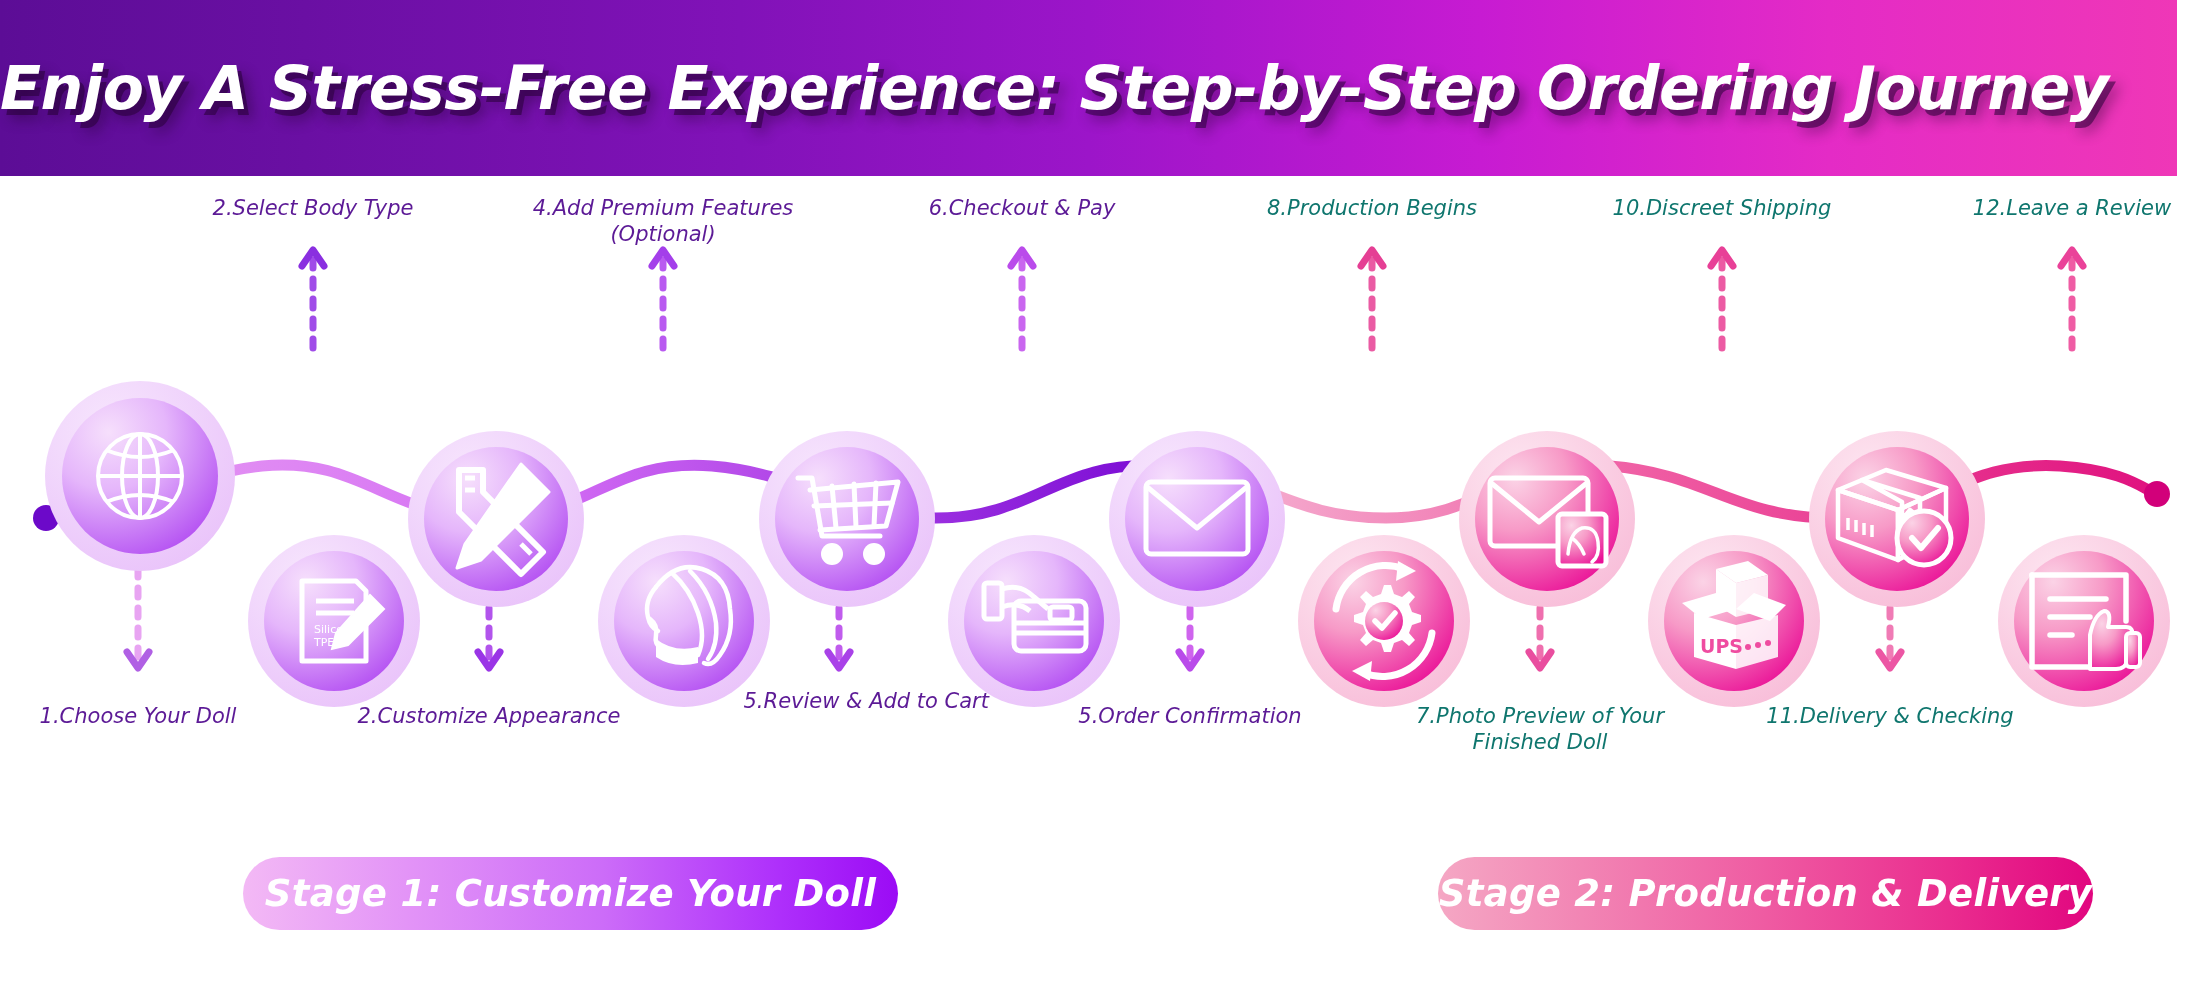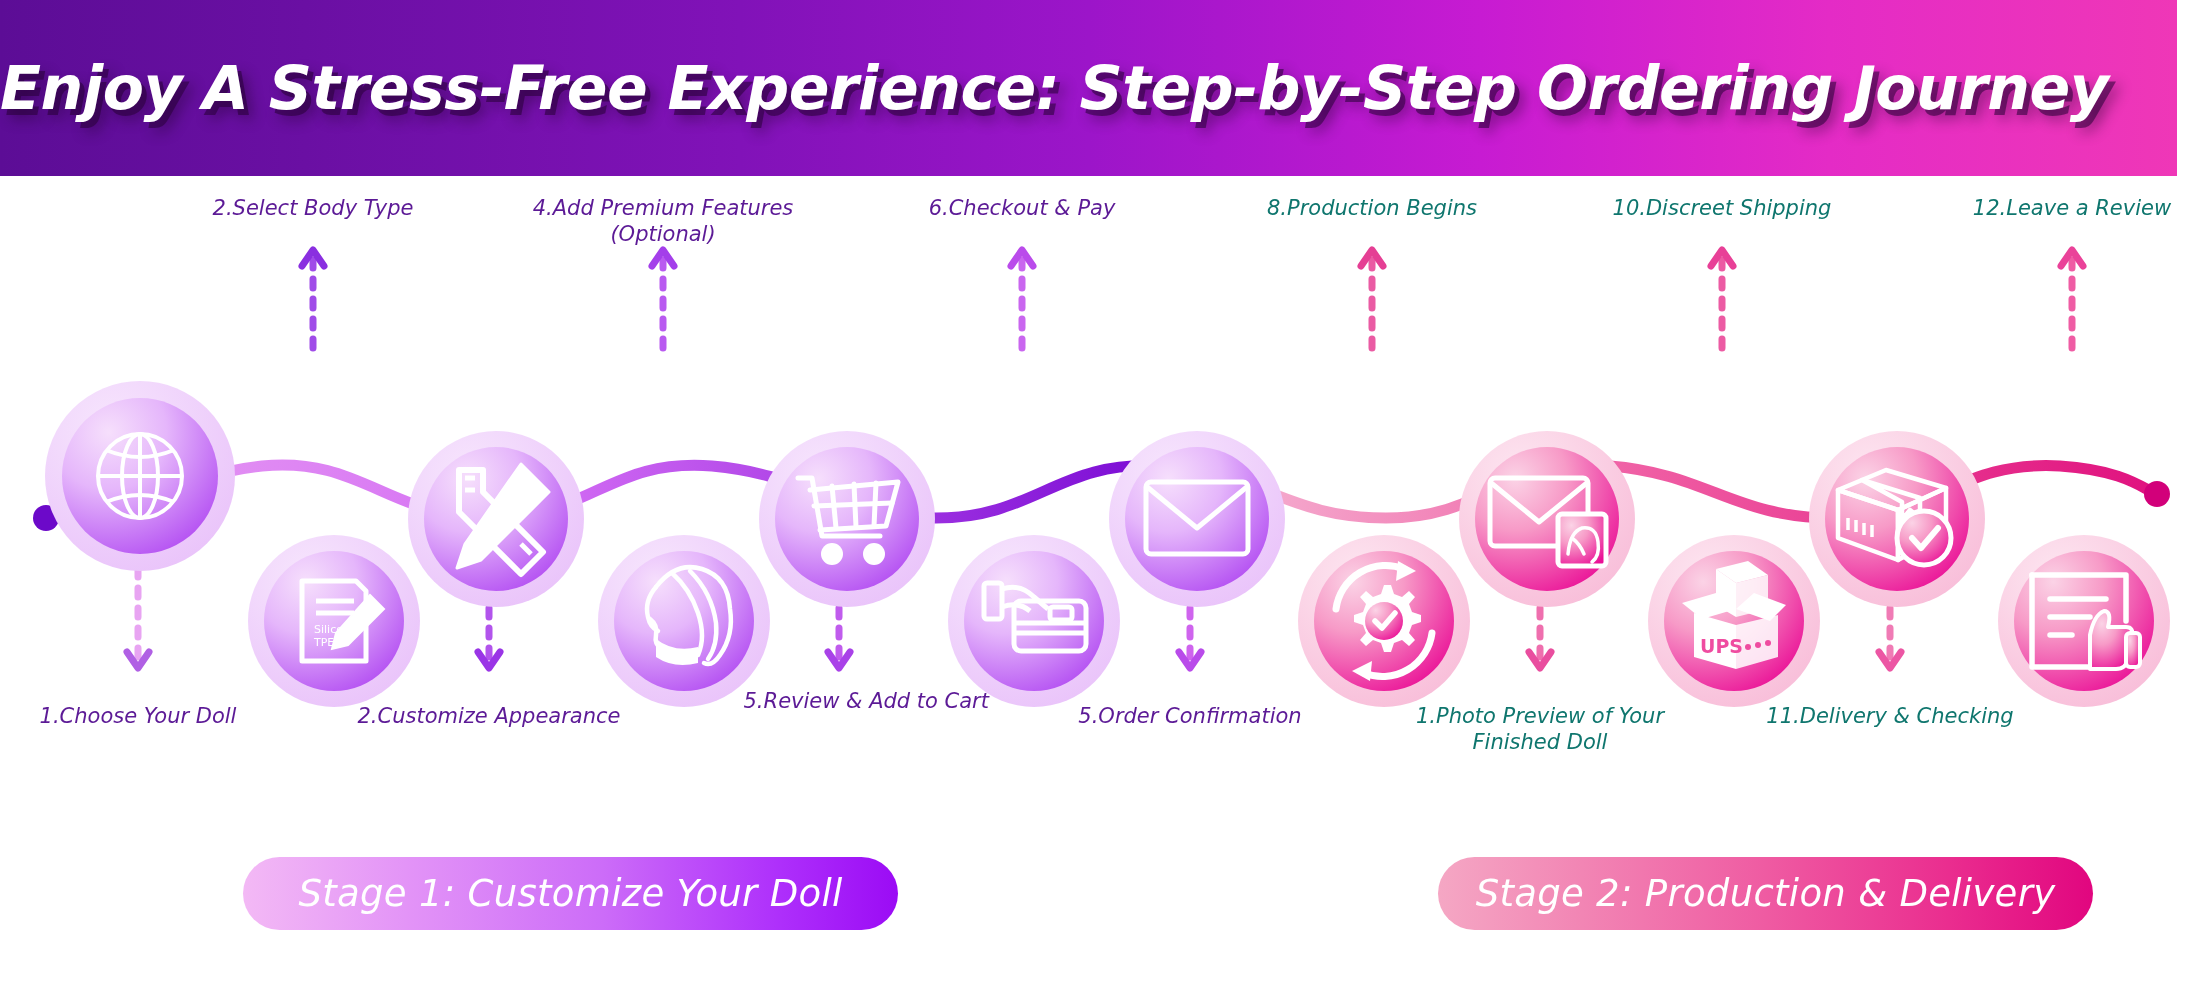--- a/index.html
+++ b/index.html
@@ -37,21 +37,21 @@
     line-height:1.22; white-space:pre-line;
   }
   .lbl.purple { color:#5c1a96; }
   .lbl.pink   { color:#0f766e; }
 
   
   .badge {
     position:absolute; border-radius:44px;
     display:flex; align-items:center; justify-content:center;
     font-family:"DejaVu Sans", sans-serif;
-    font-size:37px; font-weight:normal; font-style:italic;
+    font-size:37px; font-weight:bold; font-style:italic;
     color:#ffffff; white-space:nowrap; letter-spacing:0.3px;
   }
   .badge.s1 { background:linear-gradient(90deg,#f3b9f5 0%, #e394f7 25%, #cc6cf8 55%, #ae2ffb 82%, #9b0bf5 100%); }
   .badge.s2 { background:linear-gradient(90deg,#f5a7c4 0%, #f285b4 22%, #ef5ba2 50%, #ea2d8f 78%, #e1067f 100%);text-align:right; }
 </style>
 </head>
 <body>
 
 <div id="root">
 
@@ -331,21 +331,21 @@
 (Optional)</div>
     <div class="lbl purple" style="left:872px; top:20px; width:300px;">6.Checkout &amp; Pay</div>
     <div class="lbl pink" style="left:1222px; top:20px; width:300px;">8.Production Begins</div>
     <div class="lbl pink" style="left:1572px; top:20px; width:300px;">10.Discreet Shipping</div>
     <div class="lbl pink" style="left:1922px; top:20px; width:300px;">12.Leave a Review</div>
 
     <div class="lbl purple" style="left:-12px; top:528px; width:300px;">1.Choose Your Doll</div>
     <div class="lbl purple" style="left:339px; top:528px; width:300px;">2.Customize Appearance</div>
     <div class="lbl purple" style="left:689px; top:513px; width:300px;text-align:right;">5.Review &amp; Add to Cart</div>
     <div class="lbl purple" style="left:1040px; top:528px; width:300px;">5.Order Confirmation</div>
-    <div class="lbl pink" style="left:1390px; top:528px; width:300px;">1.Photo Preview of Your
+    <div class="lbl pink" style="left:1390px; top:528px; width:300px;">7.Photo Preview of Your
 Finished Doll</div>
     <div class="lbl pink" style="left:1740px; top:528px; width:300px;">11.Delivery &amp; Checking</div>
 
     <div class="badge s1" style="left:243px; top:681px; width:655px; height:73px;">
       <span>Stage 1: Customize Your Doll</span>
     </div>
     <div class="badge s2" style="left:1438px; top:681px; width:655px; height:73px;">
       <span>Stage 2: Production &amp; Delivery</span>
     </div>
 

